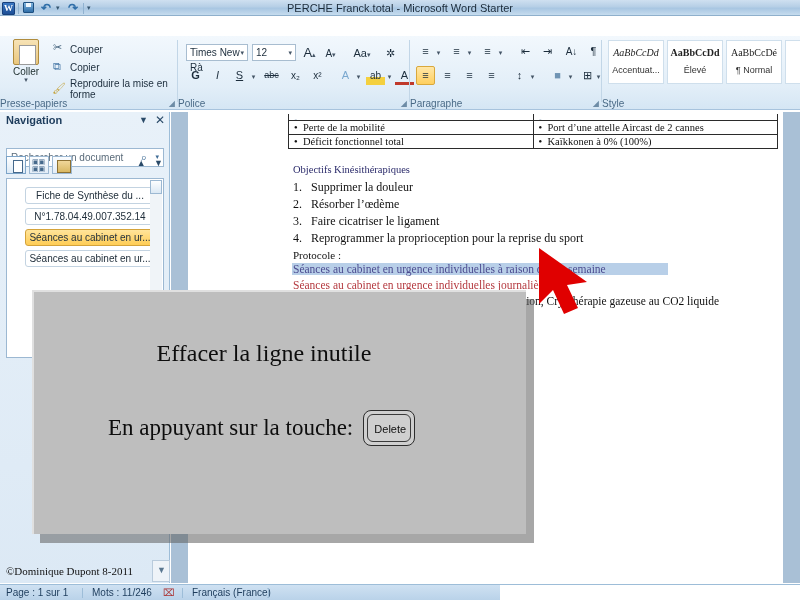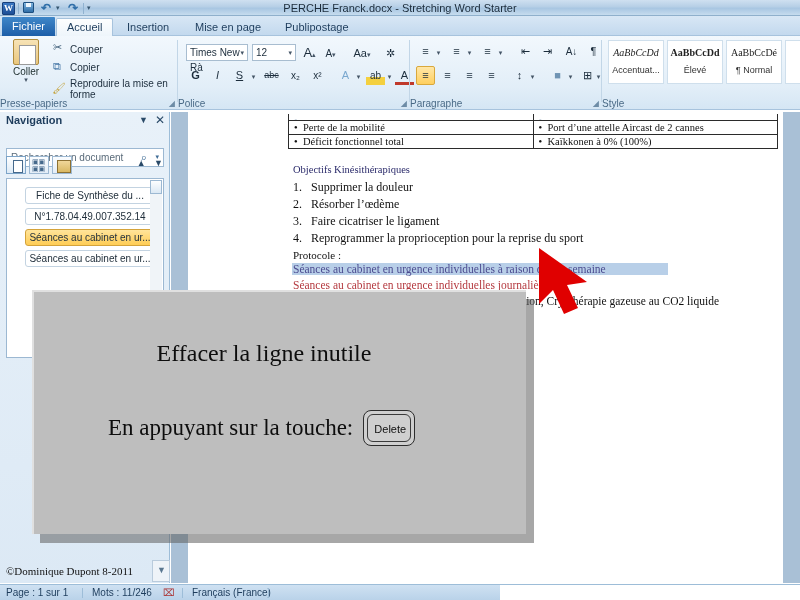--- a/index.html
+++ b/index.html
@@ -252,30 +252,23 @@
       <div class="qsep"></div>
       <div class="qicon">
           <div class="save-ico"></div>
         </div>
       <div class="qicon arrow-ico">↶</div>
       <div class="qicon tiny-caret" style="width:7px;">▾</div>
       <div class="qicon arrow-ico">↷</div>
       <div class="qsep"></div>
       <div class="qicon tiny-caret" style="width:9px;">▾</div>
     </div>
-    <div class="titletext">PERCHE Franck.docx  -  Stretching Word Starter</div>
-  </div>
-
-  <div class="tabbar">
-    <div class="tab file" style="left:2px;">Fichier</div>
-    <div class="tab active" style="left:56px;">Accueil</div>
-    <div class="tab" style="left:117px;">Insertion</div>
-    <div class="tab" style="left:185px;">Mise en page</div>
-    <div class="tab" style="left:275px;">Publipostage</div>
-  </div>
+    <div class="titletext">PERCHE Franck.total  -  Microsoft Word Starter</div>
+  </div>
+
 
   <div class="ribbon">
 
     <div class="grp" style="left:0; width:178px;">
       <div class="paste-btn">
         <div class="clip-ico"></div>
         <div class="paste-txt">Coller</div>
         <div class="paste-car">▾</div>
       </div>
       <div class="cmd-row" style="left:52px; top:6px;">

